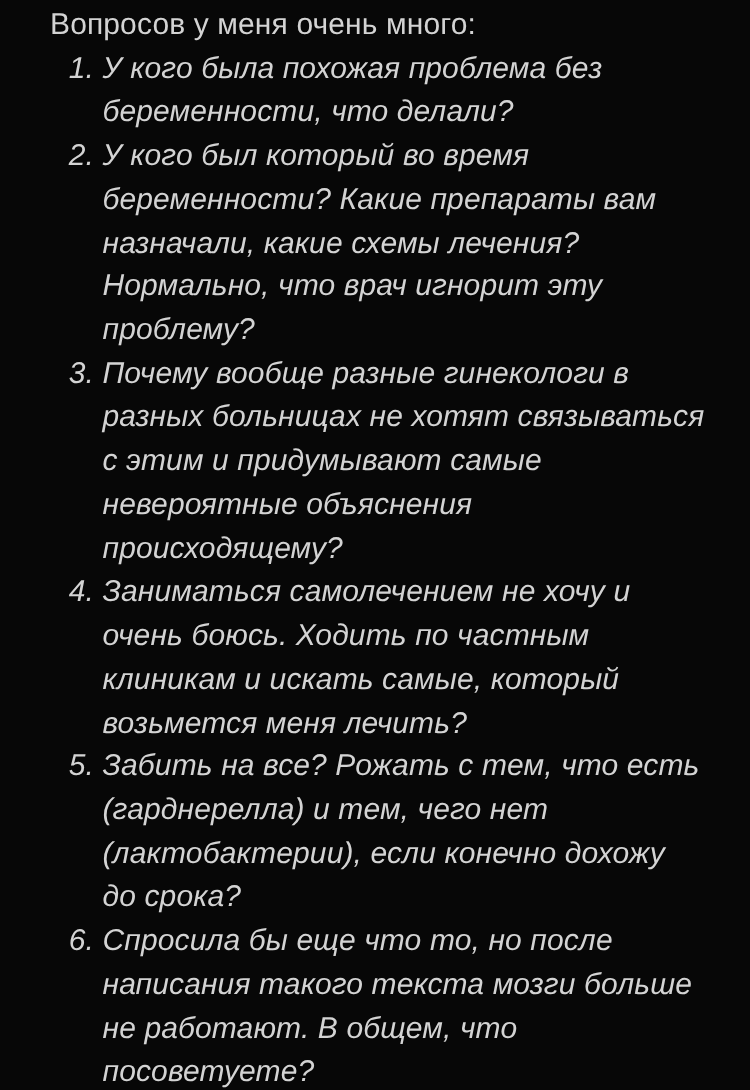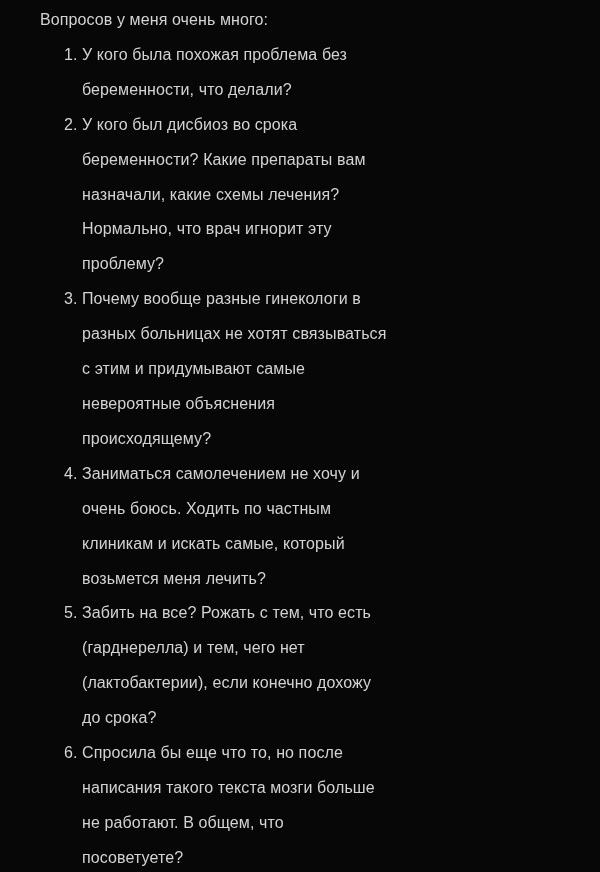--- a/index.html
+++ b/index.html
@@ -11,53 +11,54 @@
     height: 872px;
     background: #070707;
     overflow: hidden;
   }
   .post {
     box-sizing: border-box;
     width: 600px;
     height: 652px;
     padding: 3px 28px 0 40px;
     font-family: "Liberation Sans", "DejaVu Sans", sans-serif;
-    font-size: 16px;
+    font-size: 24px;
     line-height: 34.9px;
     font-weight: 400;
     color: #d3d3d3;
     letter-spacing: 0.1px;
   }
   .post p.intro {
     margin: 0;
     white-space: pre-line;
   }
   ol.questions {
     margin: 0;
     padding: 0 0 0 42px;
     list-style: decimal outside;
   }
   ol.questions li {
     margin: 0;
     padding: 0;
     white-space: pre-line;
+    font-style: italic;
   }
   ol.questions li::marker {
     color: #d3d3d3;
   }
 </style>
 </head>
 <body>
 
 <div class="post">
   <p class="intro">Вопросов у меня очень много:</p>
   <ol class="questions">
     <li>У кого была похожая проблема без
 беременности, что делали?</li>
-    <li>У кого был дисбиоз во срока
+    <li>У кого был который во время
 беременности? Какие препараты вам
 назначали, какие схемы лечения?
 Нормально, что врач игнорит эту
 проблему?</li>
     <li>Почему вообще разные гинекологи в
 разных больницах не хотят связываться
 с этим и придумывают самые
 невероятные объяснения
 происходящему?</li>
     <li>Заниматься самолечением не хочу и

